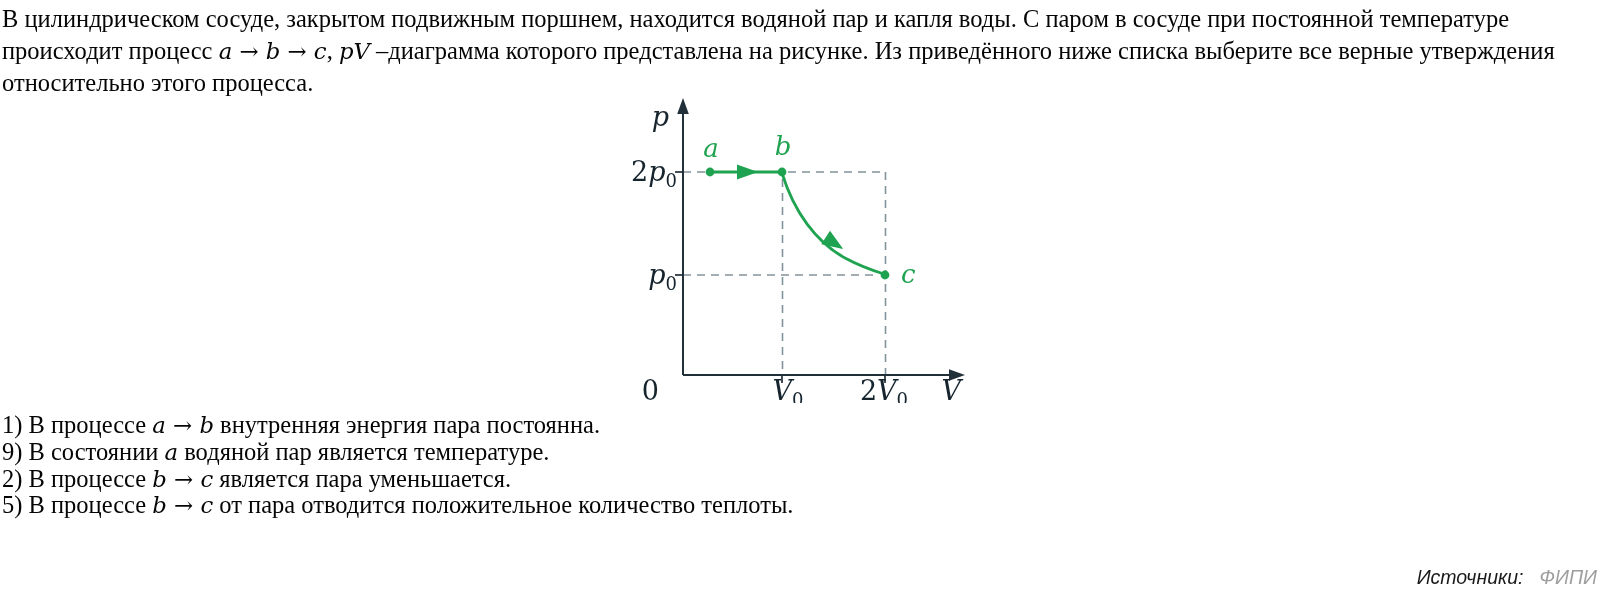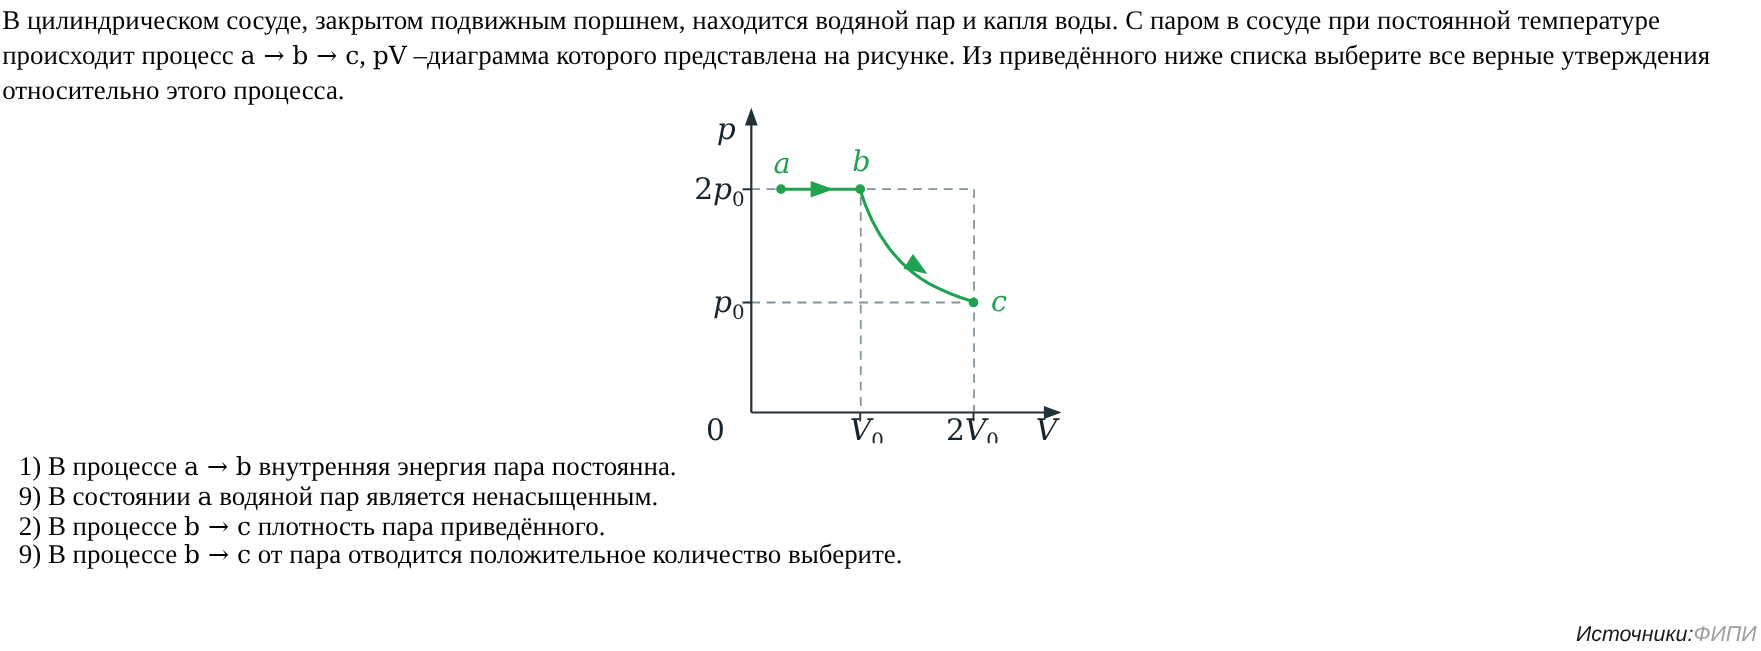--- a/index.html
+++ b/index.html
@@ -13,45 +13,45 @@
   html,body{background:#fff;}
   body{
     width:1601px;height:592px;position:relative;overflow:hidden;
     font-family:"Liberation Serif", serif;color:var(--ink);
   }
   .problem{
     position:absolute;left:2px;top:3px;width:1597px;
     font-size:24.5px;line-height:31.5px;
   }
   .m{
-    font-family:"DejaVu Serif", serif;font-size:0.93em;
+    font-family:"DejaVu Serif", serif;font-style:italic;font-size:0.93em;
   }
   .statements{
-    position:absolute;left:17px;top:412px;width:1400px;
+    position:absolute;left:2px;top:412px;width:1400px;
     font-size:24.5px;line-height:26.8px;list-style:none;
   }
   .diagram{
     position:absolute;left:590px;top:85px;width:400px;height:318px;
   }
   .dash{stroke:var(--dash);stroke-width:1.6;stroke-dasharray:8 6;fill:none;}
   .axis{stroke:var(--axis);stroke-width:2;fill:none;}
   .tick{stroke:var(--axis);stroke-width:1.7;fill:none;}
   .afill{fill:var(--axis);stroke:none;}
   .gline{stroke:var(--green);stroke-width:2.8;fill:none;}
   .gfill{fill:var(--green);stroke:none;}
   .lab{font-family:"DejaVu Serif", serif;font-size:27px;fill:#16242e;}
   .it{font-style:italic;}
   .sub{font-size:18px;}
   .glab{font-family:"DejaVu Serif", serif;font-style:italic;font-size:26px;fill:var(--green);}
   .footer{
     position:absolute;right:4px;bottom:3px;
     font-family:"Liberation Sans", sans-serif;font-style:italic;font-size:19.5px;
     color:#1a1a1a;white-space:nowrap;
   }
-  .footer .src{color:var(--muted);text-decoration:none;margin-left:0;}
+  .footer .src{color:var(--muted);text-decoration:none;margin-left:16px;}
 </style>
 </head>
 <body>
 
 <main>
 
   <p class="problem"><span>В цилиндрическом сосуде, закрытом подвижным поршнем, находится водяной пар и капля воды. С паром в сосуде при постоянной температуре происходит процесс </span><span class="m">a → b → c</span><span>, </span><span class="m">pV</span><span> –диаграмма которого представлена на рисунке. Из приведённого ниже списка выберите все верные утверждения относительно этого процесса.</span></p>
 
   <svg class="diagram" viewBox="590 85 400 318" xmlns="http://www.w3.org/2000/svg">
 
@@ -88,22 +88,22 @@
     <text class="lab" x="788" y="400" text-anchor="middle"><tspan></tspan><tspan class="it">V</tspan><tspan class="sub" dy="6">0</tspan></text>
     <text class="lab" x="884" y="400" text-anchor="middle"><tspan>2</tspan><tspan class="it">V</tspan><tspan class="sub" dy="6">0</tspan></text>
 
     <text class="glab" x="711" y="157" text-anchor="middle">a</text>
     <text class="glab" x="783" y="155" text-anchor="middle">b</text>
     <text class="glab" x="901" y="283" text-anchor="start">c</text>
   </svg>
 
   <ol class="statements">
     <li><span>1) В процессе </span><span class="m">a → b</span><span> внутренняя энергия пара постоянна.</span></li>
-    <li><span>9) В состоянии </span><span class="m">a</span><span> водяной пар является ненасыщенным.</span></li>
-    <li><span>2) В процессе </span><span class="m">b → c</span><span> плотность пара приведённого.</span></li>
-    <li><span>9) В процессе </span><span class="m">b → c</span><span> от пара отводится положительное количество выберите.</span></li>
+    <li><span>9) В состоянии </span><span class="m">a</span><span> водяной пар является температуре.</span></li>
+    <li><span>2) В процессе </span><span class="m">b → c</span><span> является пара уменьшается.</span></li>
+    <li><span>5) В процессе </span><span class="m">b → c</span><span> от пара отводится положительное количество теплоты.</span></li>
   </ol>
 
   <div class="footer">
     <span>Источники:</span><a class="src" href="#">ФИПИ</a>
   </div>
 
 </main>
 
 </body></html>

